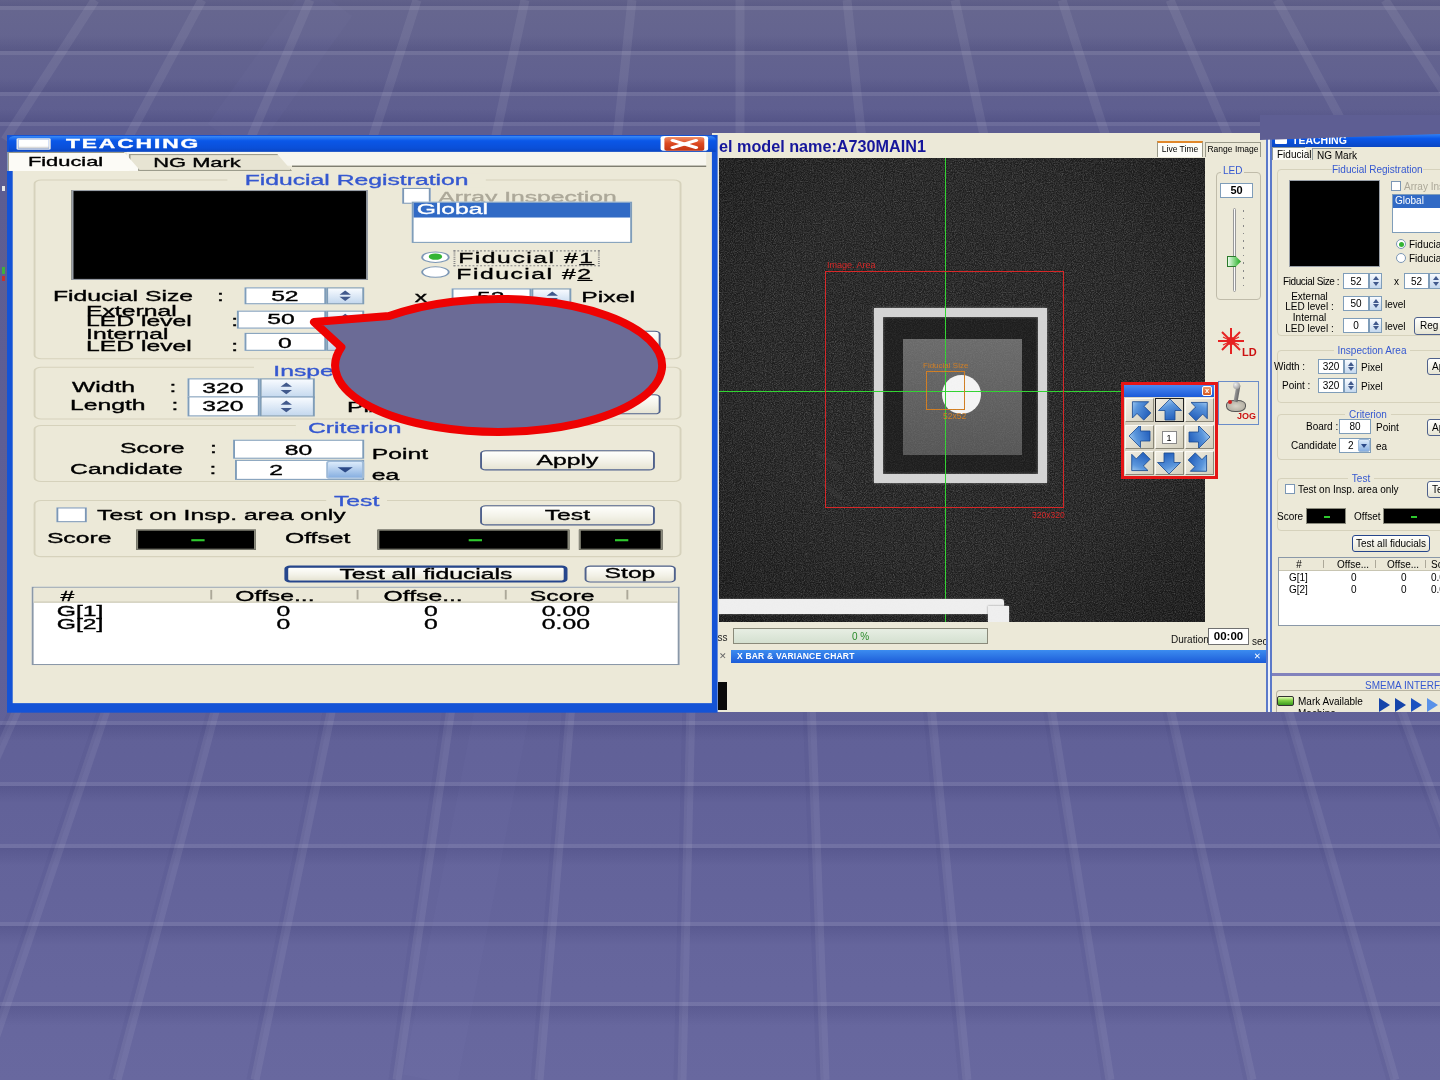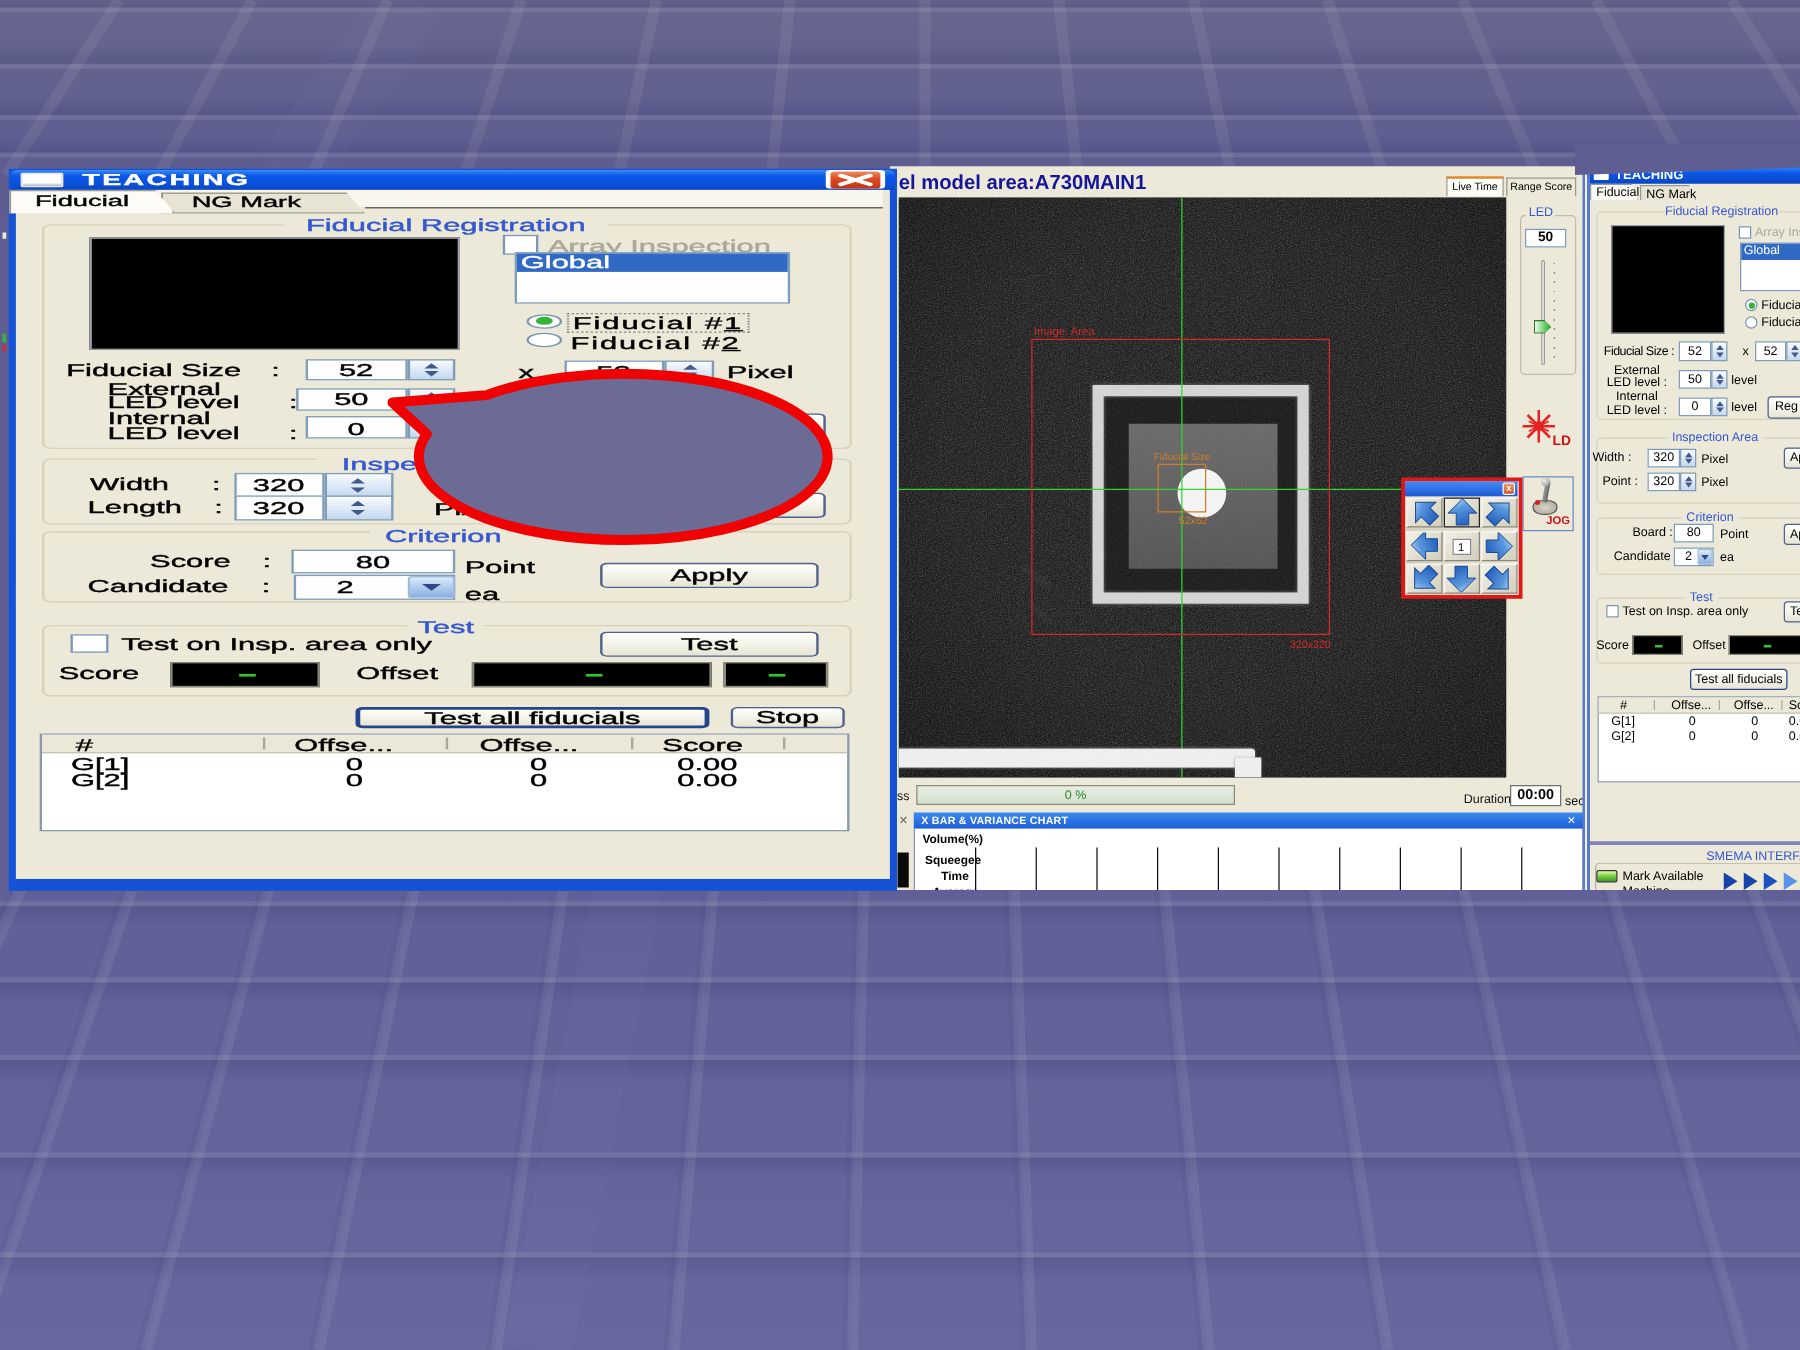--- a/index.html
+++ b/index.html
@@ -110,23 +110,23 @@
   <line x1="1378" y1="660" x2="1532" y2="1080"></line>
  </g>
  <g stroke="#b0b0d8" stroke-opacity="0.035" stroke-width="55">
   <line x1="330" y1="0" x2="230" y2="140"></line>
   <line x1="520" y1="620" x2="430" y2="1080"></line>
  </g>
 </svg>
 
 <div id="mainwin" class="a" style="left:712px;top:133px;width:560px;height:579px;background:#ece9d8;overflow:hidden">
 
- <div class="a" style="left:7px;top:3.5px;color:#16169b;font-weight:bold;font-size:16.2px">el model area:A730MAIN1</div>
+ <div class="a" style="left:7px;top:3.5px;color:#16169b;font-weight:bold;font-size:16.2px">el model name:A730MAIN1</div>
  <div class="a" style="left:445px;top:8px;width:46px;height:16px;background:#fdfdf8;border:1px solid #9a9a8a;border-top:2px solid #e0872a;border-bottom:none;font-size:8.5px;text-align:center;line-height:12px;white-space:nowrap">Live Time</div>
- <div class="a" style="left:493px;top:9px;width:56px;height:15px;background:#ece9d8;border:1px solid #9a9a8a;border-bottom:none;font-size:8.5px;text-align:center;line-height:12px;white-space:nowrap">Range Score</div>
+ <div class="a" style="left:493px;top:9px;width:56px;height:15px;background:#ece9d8;border:1px solid #9a9a8a;border-bottom:none;font-size:8.5px;text-align:center;line-height:12px;white-space:nowrap">Range Image</div>
 
  <div class="a" style="left:7px;top:25px;width:486px;height:464px;background:#1f1f1f;overflow:hidden">
   <svg class="a" style="left:0;top:0" width="486" height="464">
    <defs>
           <filter id="nz" x="0" y="0" width="100%" height="100%">
     <feTurbulence type="fractalNoise" baseFrequency="0.9" numOctaves="2" seed="7"></feTurbulence>
     <feColorMatrix type="matrix" values="0 0 0 0 0.75, 0 0 0 0 0.75, 0 0 0 0 0.75, 0.5 0.5 0.5 0 -0.62"></feColorMatrix>
    </filter>
           <radialGradient id="vig" cx="0.5" cy="0.45" r="0.75">
             <stop offset="0.55" stop-color="#000" stop-opacity="0"></stop>
@@ -239,40 +239,20 @@
 
  <div class="a" style="left:0px;top:499px;width:16px;height:14px;font-size:10px;color:#222">ess</div>
  <div class="a" style="left:21px;top:495px;width:255px;height:16px;border:1px solid #8a8a7a;background:linear-gradient(180deg,#e7eee3,#d4e0d0);font-size:10px;color:#2a8a2a;text-align:center;line-height:15px">0 %</div>
  <div class="a" style="left:459px;top:501px;font-size:10px;color:#111">Duration</div>
  <div class="a" style="left:496px;top:495px;width:41px;height:17px;background:#fff;border:1px solid #707070;font-weight:bold;font-size:11.5px;text-align:center;line-height:15px">00:00</div>
  <div class="a" style="left:540px;top:503px;font-size:10px;color:#111">sec</div>
 
  <div class="a" style="left:7px;top:518px;font-size:9px;color:#666">✕</div>
  <div class="a" style="left:6px;top:549px;width:9px;height:28px;background:#0a0a0a"></div>
  <div class="a" style="left:19px;top:517px;width:536px;height:13px;background:linear-gradient(180deg,#3c8cf0,#1c5cd8);color:#fff;font-size:8.5px;font-weight:bold;line-height:13px;padding-left:6px;letter-spacing:0.2px">X BAR &amp; VARIANCE CHART<span style="float:right;margin-right:6px;font-weight:normal">✕</span></div>
- <div class="a" style="left:19px;top:530px;width:536px;height:49px;background:#fff;border-left:1px solid #88a;border-right:1px solid #88a">
-  <div class="a" style="left:6px;top:3px;font-weight:bold;font-size:9.5px">Volume(%)</div>
-  <div class="a" style="left:8px;top:20px;font-size:9.5px;font-weight:bold">Squeegee</div>
-  <div class="a" style="left:21px;top:33px;font-size:9.5px;font-weight:bold">Time</div>
-  <div class="a" style="left:14px;top:46px;font-size:9.5px;font-weight:bold">Average</div>
-  <svg class="a" style="left:0;top:0" width="536" height="49">
-   <g stroke="#111" stroke-width="1">
-    <line x1="48.5" y1="15" x2="48.5" y2="49"></line>
-          <line x1="97" y1="15" x2="97" y2="49"></line>
-    <line x1="145.6" y1="15" x2="145.6" y2="49"></line>
-          <line x1="194.1" y1="15" x2="194.1" y2="49"></line>
-    <line x1="242.7" y1="15" x2="242.7" y2="49"></line>
-          <line x1="291.2" y1="15" x2="291.2" y2="49"></line>
-    <line x1="339.8" y1="15" x2="339.8" y2="49"></line>
-          <line x1="388.3" y1="15" x2="388.3" y2="49"></line>
-    <line x1="436.9" y1="15" x2="436.9" y2="49"></line>
-          <line x1="485.4" y1="15" x2="485.4" y2="49"></line>
-   </g>
-  </svg>
- </div>
 </div>
 <svg width="0" height="0" style="position:absolute">
     <defs>
  <linearGradient id="ag" x1="0" y1="0" x2="0.4" y2="1">
   <stop offset="0" stop-color="#c2e2fa"></stop>
         <stop offset="0.45" stop-color="#5a96dc"></stop>
         <stop offset="1" stop-color="#2a66c0"></stop>
  </linearGradient>
 </defs>
   </svg>

